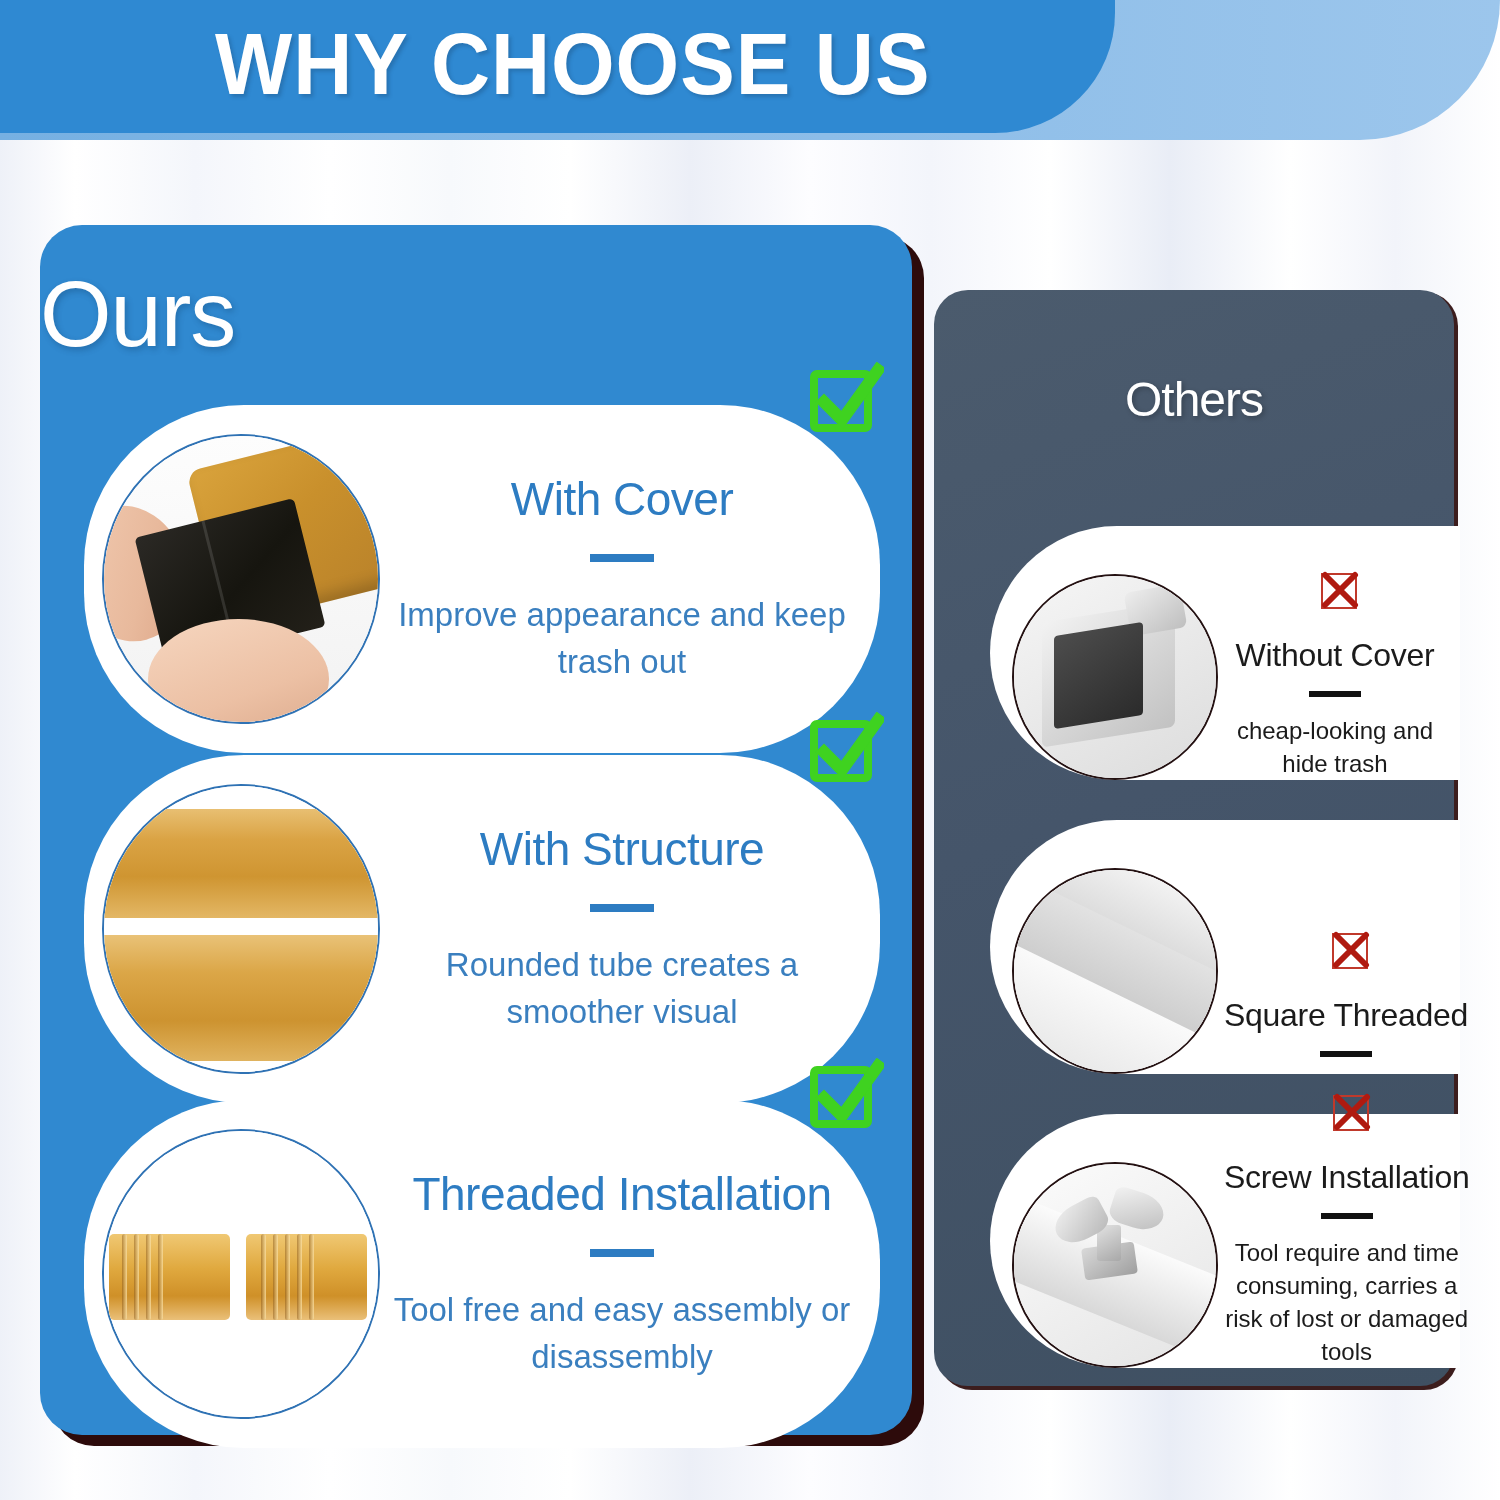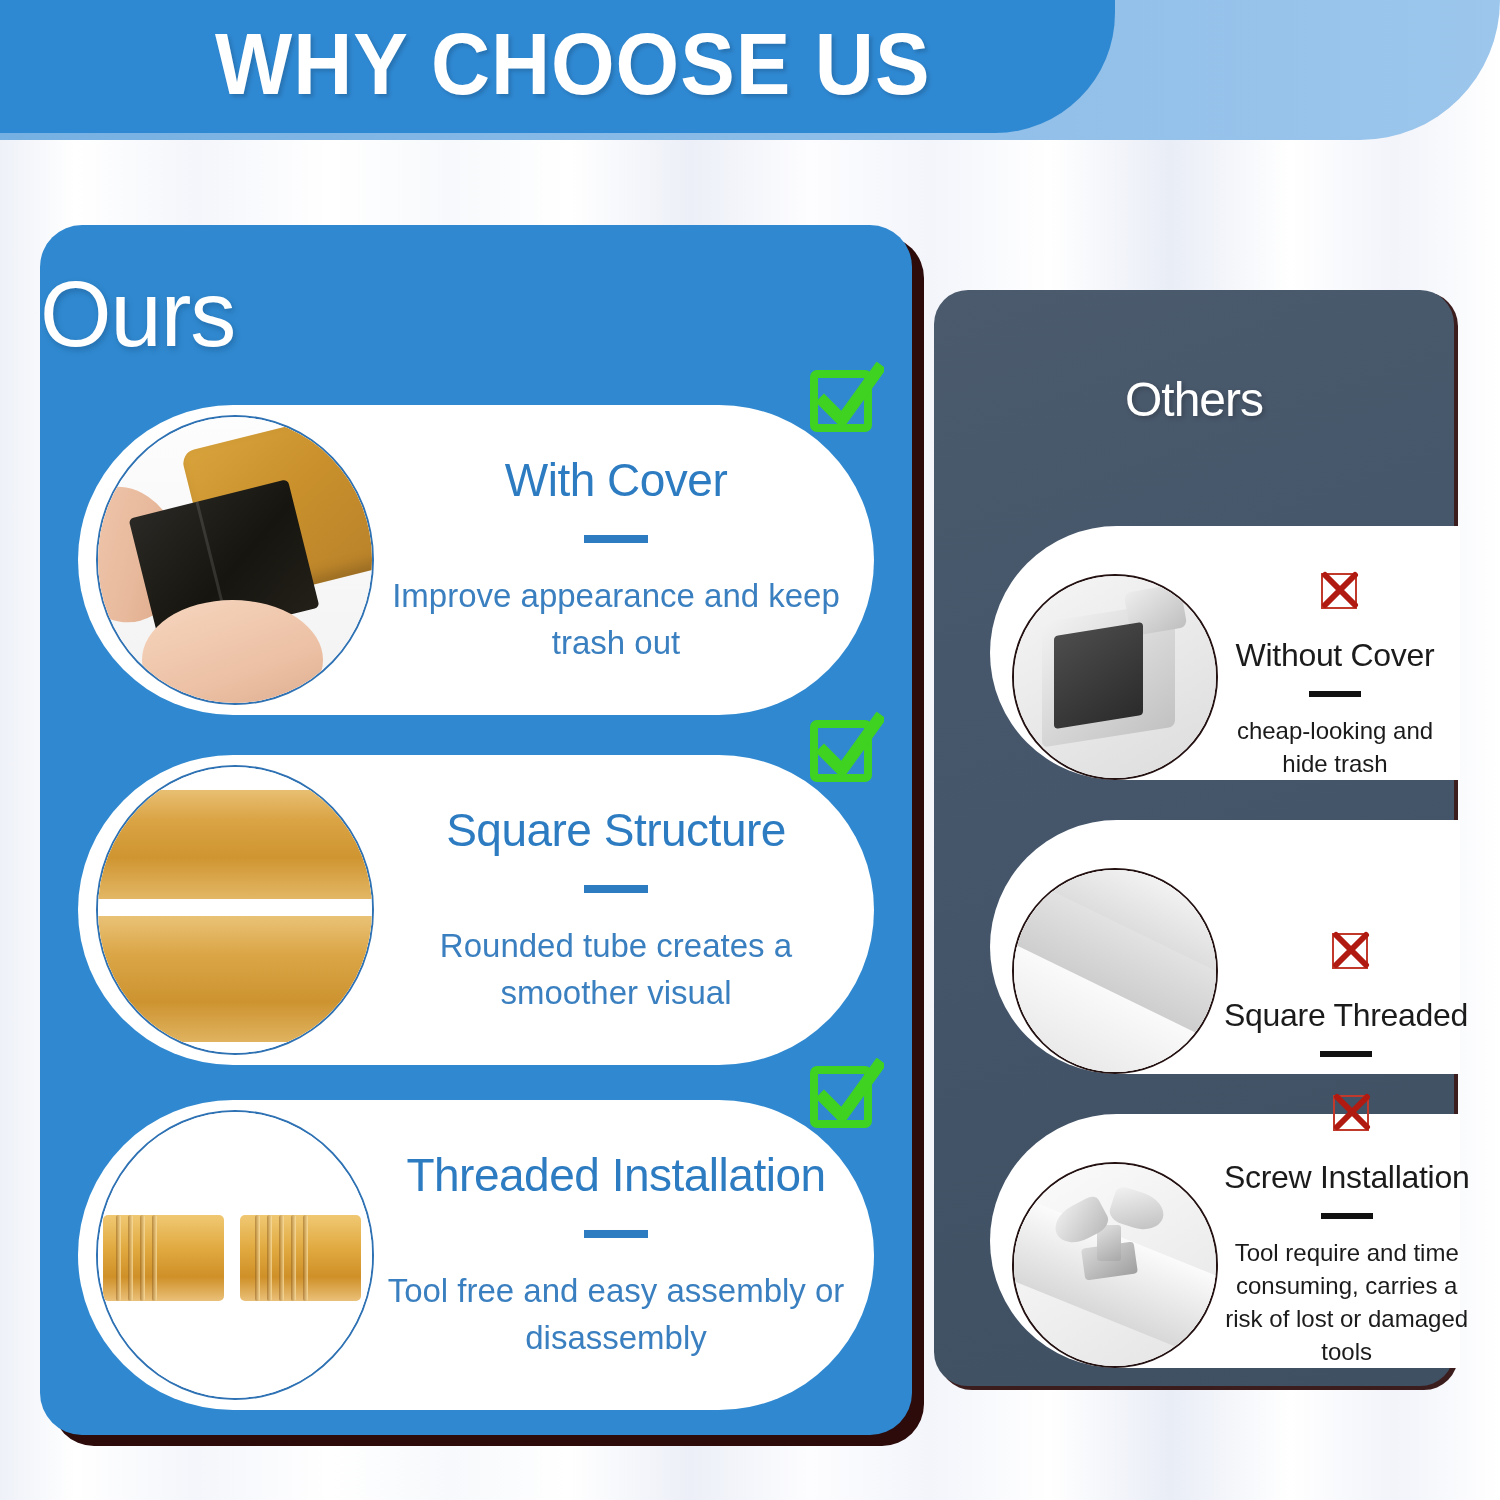--- a/index.html
+++ b/index.html
@@ -170,23 +170,23 @@
     text-align:left;
     color:#ffffff;
     font-size:92px;
     font-weight:400;
     letter-spacing:-1px;
     text-shadow:2px 3px 6px rgba(10,50,90,.3);
   }
 
   .our-card{
     position:absolute;
-    left:78px;
+    left:84px;
     width:796px;
-    height:310px;
+    height:348px;
     background:#ffffff;
     border-radius:160px;
     display:flex;
     align-items:center;
   }
   #our-card-1{ top:405px; }
   #our-card-2{ top:755px; }
   #our-card-3{ top:1100px; }
 
   .our-photo{
@@ -470,21 +470,21 @@
 </div>
 
 <div class="our-card" id="our-card-2">
   <div class="our-photo">
     <div class="ph p-round">
         <div class="band b1"></div>
         <div class="band b2"></div>
       </div>
   </div>
   <div class="our-text">
-    <div class="our-head">Square Structure</div>
+    <div class="our-head">With Structure</div>
     <div class="our-rule"></div>
     <div class="our-sub">Rounded tube creates a smoother visual</div>
   </div>
 </div>
 
 <div class="our-card" id="our-card-3">
   <div class="our-photo">
     <div class="ph p-thread">
       <div class="tube tl">
         <div class="rib" style="left:10%"></div>

